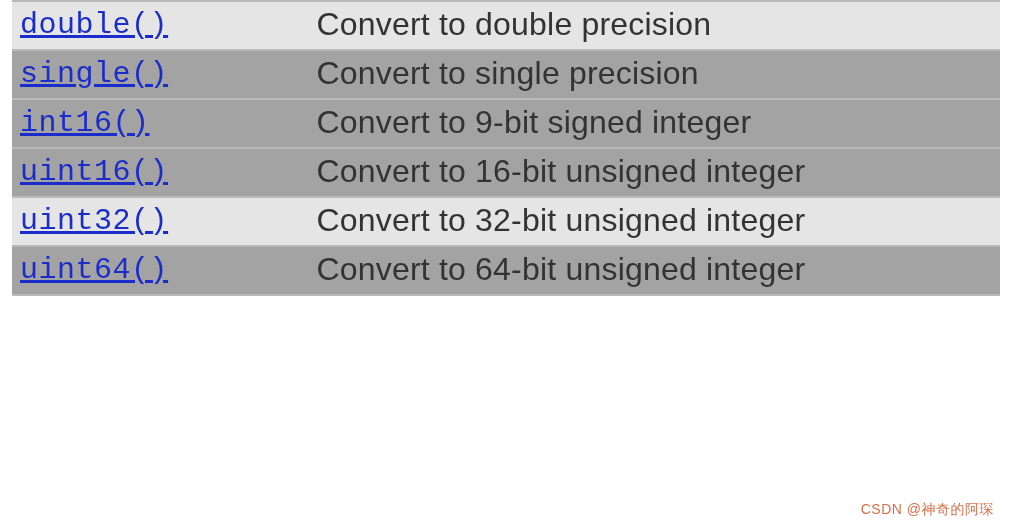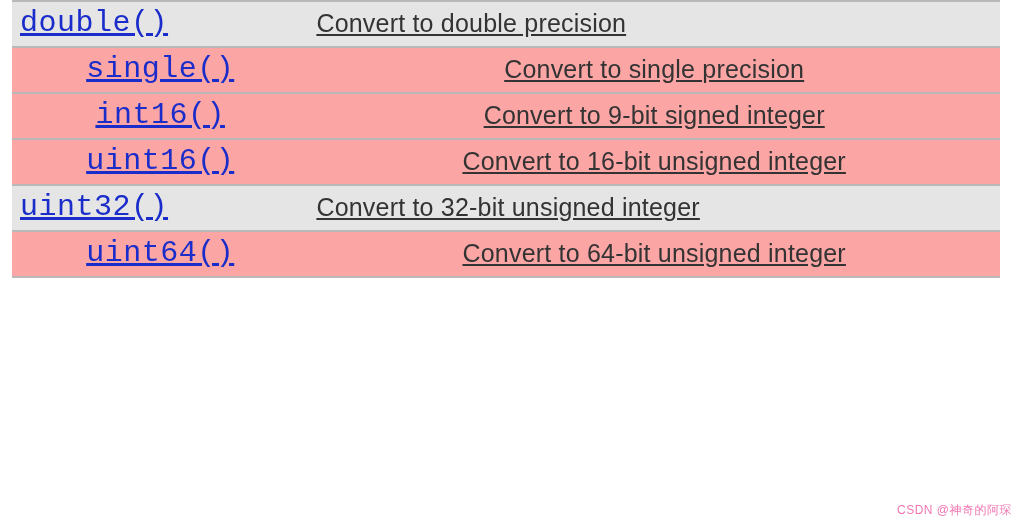--- a/index.html
+++ b/index.html
@@ -34,43 +34,41 @@
   table.tbl td.func-cell {
     width: 30%;
   }
   table.tbl td.desc-cell {
     width: 70%;
   }
   table.tbl tr.shade td {
     background: #e5e5e5;
   }
   table.tbl tr.plain td {
-    background: #fca5a5;
-    text-align: center;
+    background: #a3a3a3;
   }
   a.func-link {
     font-family: "Courier New", Courier, monospace;
     font-size: 30px;
     color: #1a2cc9;
     text-decoration: underline;
     letter-spacing: 0.5px;
     white-space: nowrap;
   }
   span.desc {
-    font-size: 25px;
+    font-size: 32px;
     color: #333333;
     letter-spacing: 0.2px;
-    text-decoration: underline;
   }
   .watermark {
     position: absolute;
-    right: 0;
+    right: 18px;
     bottom: 4px;
-    font-size: 12px;
-    color: #ec4899;
+    font-size: 14px;
+    color: #c2410c;
     opacity: 0.75;
     letter-spacing: 0.5px;
     pointer-events: none;
   }
 </style>
 </head>
 <body>
 
 <div class="page">
   <table class="tbl">

